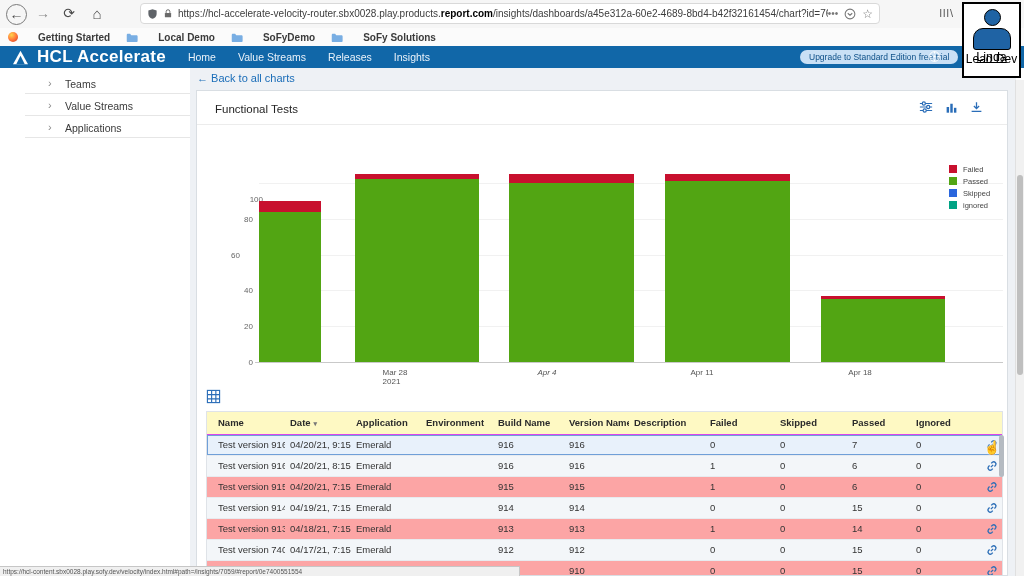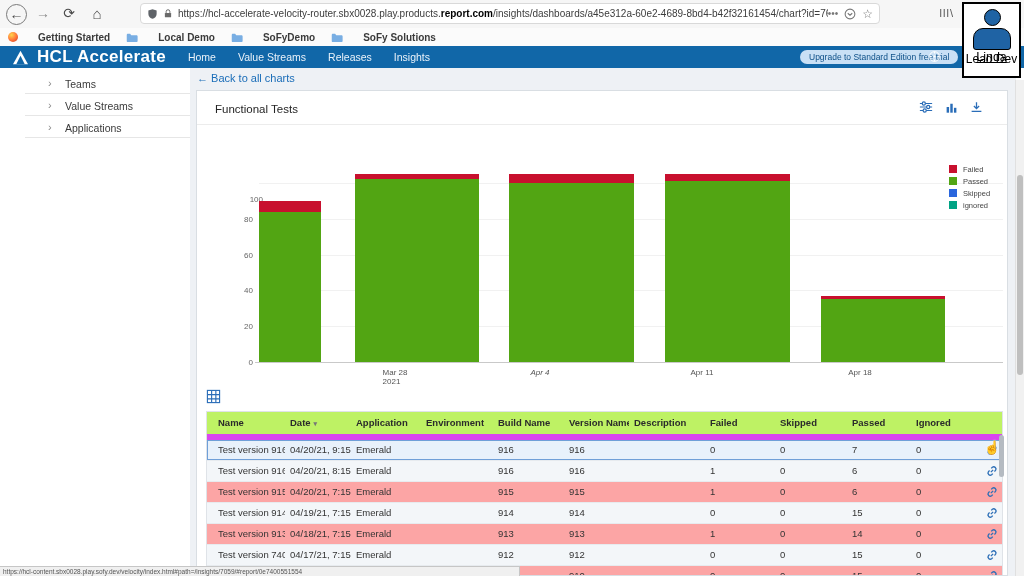--- a/index.html
+++ b/index.html
@@ -45,21 +45,21 @@
   .xtick{position:absolute;font-size:8px;color:#555;transform:translateX(-50%);text-align:left;white-space:pre-line;line-height:9px;}
   .barseg{position:absolute;cursor:pointer;}
   .legend{position:absolute;left:752px;top:72px;}
   .legrow{display:flex;align-items:center;gap:6px;height:12px;cursor:pointer;}
   .legsq{width:8px;height:8px;}
   .leglabel{font-size:7.5px;color:#444;}
   
   .grid-icon{position:absolute;left:9px;top:298px;cursor:pointer;}
   .dtable{position:absolute;left:9px;top:320px;width:797px;border:1px solid #dfe3e8;box-sizing:border-box;background:#fff;}
   .trow{display:grid;grid-template-columns:78px 66px 70px 72px 71px 65px 76px 70px 72px 64px 63px 30px;}
-  .thead{background:#bef264;border-bottom:6px solid #d946ef;height:22px;}
+  .thead{background:#fef9c3;border-bottom:1px solid #d946ef;height:22px;}
   .thead .cell{font-weight:bold;color:#2b2b2b;line-height:22px;}
   .cell{font-size:9.5px;color:#333;line-height:20px;white-space:nowrap;overflow:hidden;padding-left:5px;box-sizing:border-box;}
   .cell:first-child{padding-left:11px;}
   .drow{height:20px;border-bottom:1px solid #e7ebef;background:#fca5a5;cursor:pointer;}
   .drow.alt{background:#f3f6f9;}
   .drow.selected{background:#e8f1fb;box-shadow:inset 0 0 0 1px #6f9fd8;}
   .linkcell{display:flex;align-items:center;justify-content:center;}
   .caret{color:#777;font-size:7px;margin-left:3px;}
   .cursor-hand{position:absolute;left:984px;top:440px;font-size:13px;color:#1b1b1b;z-index:40;text-shadow:0 0 2px #fff;}
   
@@ -214,38 +214,38 @@
     <div class="card-div"></div>
 
     <div class="chart-layer" id="chart-plot">
         <div class="baseline" style="top: 271px;"></div>
         <div class="ytick" style="left: 26px; top: 271px;">0</div>
         <div class="gridline" style="top: 235.2px;"></div>
         <div class="ytick" style="left: 26px; top: 235.2px;">20</div>
         <div class="gridline" style="top: 199.4px;"></div>
         <div class="ytick" style="left: 26px; top: 199.4px;">40</div>
         <div class="gridline" style="top: 163.6px;"></div>
-        <div class="ytick" style="left: 26px; top: 163.6px;">60</div>
+        <div class="ytick" style="left: 13px; top: 163.6px;">60</div>
         <div class="gridline" style="top: 127.8px;"></div>
         <div class="ytick" style="left: 26px; top: 127.8px;">80</div>
         <div class="gridline" style="top: 92px;"></div>
         <div class="ytick" style="left: 36px; top: 92px; margin-top: 16px;">100</div>
         <div class="barseg" style="left: 62px; width: 62px; top: 120.64px; height: 150.36px; background: rgb(82, 165, 19);"></div>
         <div class="barseg" style="left: 62px; width: 62px; top: 109.9px; height: 10.74px; background: rgb(200, 16, 46);"></div>
         <div class="barseg" style="left: 158px; width: 124px; top: 88.42px; height: 182.58px; background: rgb(82, 165, 19);"></div>
         <div class="barseg" style="left: 158px; width: 124px; top: 83.05px; height: 5.37px; background: rgb(200, 16, 46);"></div>
         <div class="barseg" style="left: 312px; width: 125px; top: 92px; height: 179px; background: rgb(82, 165, 19);"></div>
         <div class="barseg" style="left: 312px; width: 125px; top: 83.05px; height: 8.95px; background: rgb(200, 16, 46);"></div>
         <div class="barseg" style="left: 468px; width: 125px; top: 90.21px; height: 180.79px; background: rgb(82, 165, 19);"></div>
         <div class="barseg" style="left: 468px; width: 125px; top: 83.05px; height: 7.16px; background: rgb(200, 16, 46);"></div>
         <div class="barseg" style="left: 624px; width: 124px; top: 208.35px; height: 62.65px; background: rgb(82, 165, 19);"></div>
         <div class="barseg" style="left: 624px; width: 124px; top: 204.77px; height: 3.58px; background: rgb(200, 16, 46);"></div>
         <div class="xtick" style="left: 198px; top: 277px;">Mar 28
 2021</div>
-        <div class="xtick" style="left: 343px; top: 277px; font-style: italic;">Apr 4</div>
+        <div class="xtick" style="left: 350px; top: 277px; font-style: italic;">Apr 4</div>
         <div class="xtick" style="left: 505px; top: 277px;">Apr 11</div>
         <div class="xtick" style="left: 663px; top: 277px;">Apr 18</div>
       </div>
     <div class="legend" id="chart-legend">
         <div class="legrow">
           <span class="legsq" style="background: rgb(200, 16, 46);"></span>
           <span class="leglabel">Failed</span>
         </div>
         <div class="legrow">
           <span class="legsq" style="background: rgb(82, 165, 19);"></span>

